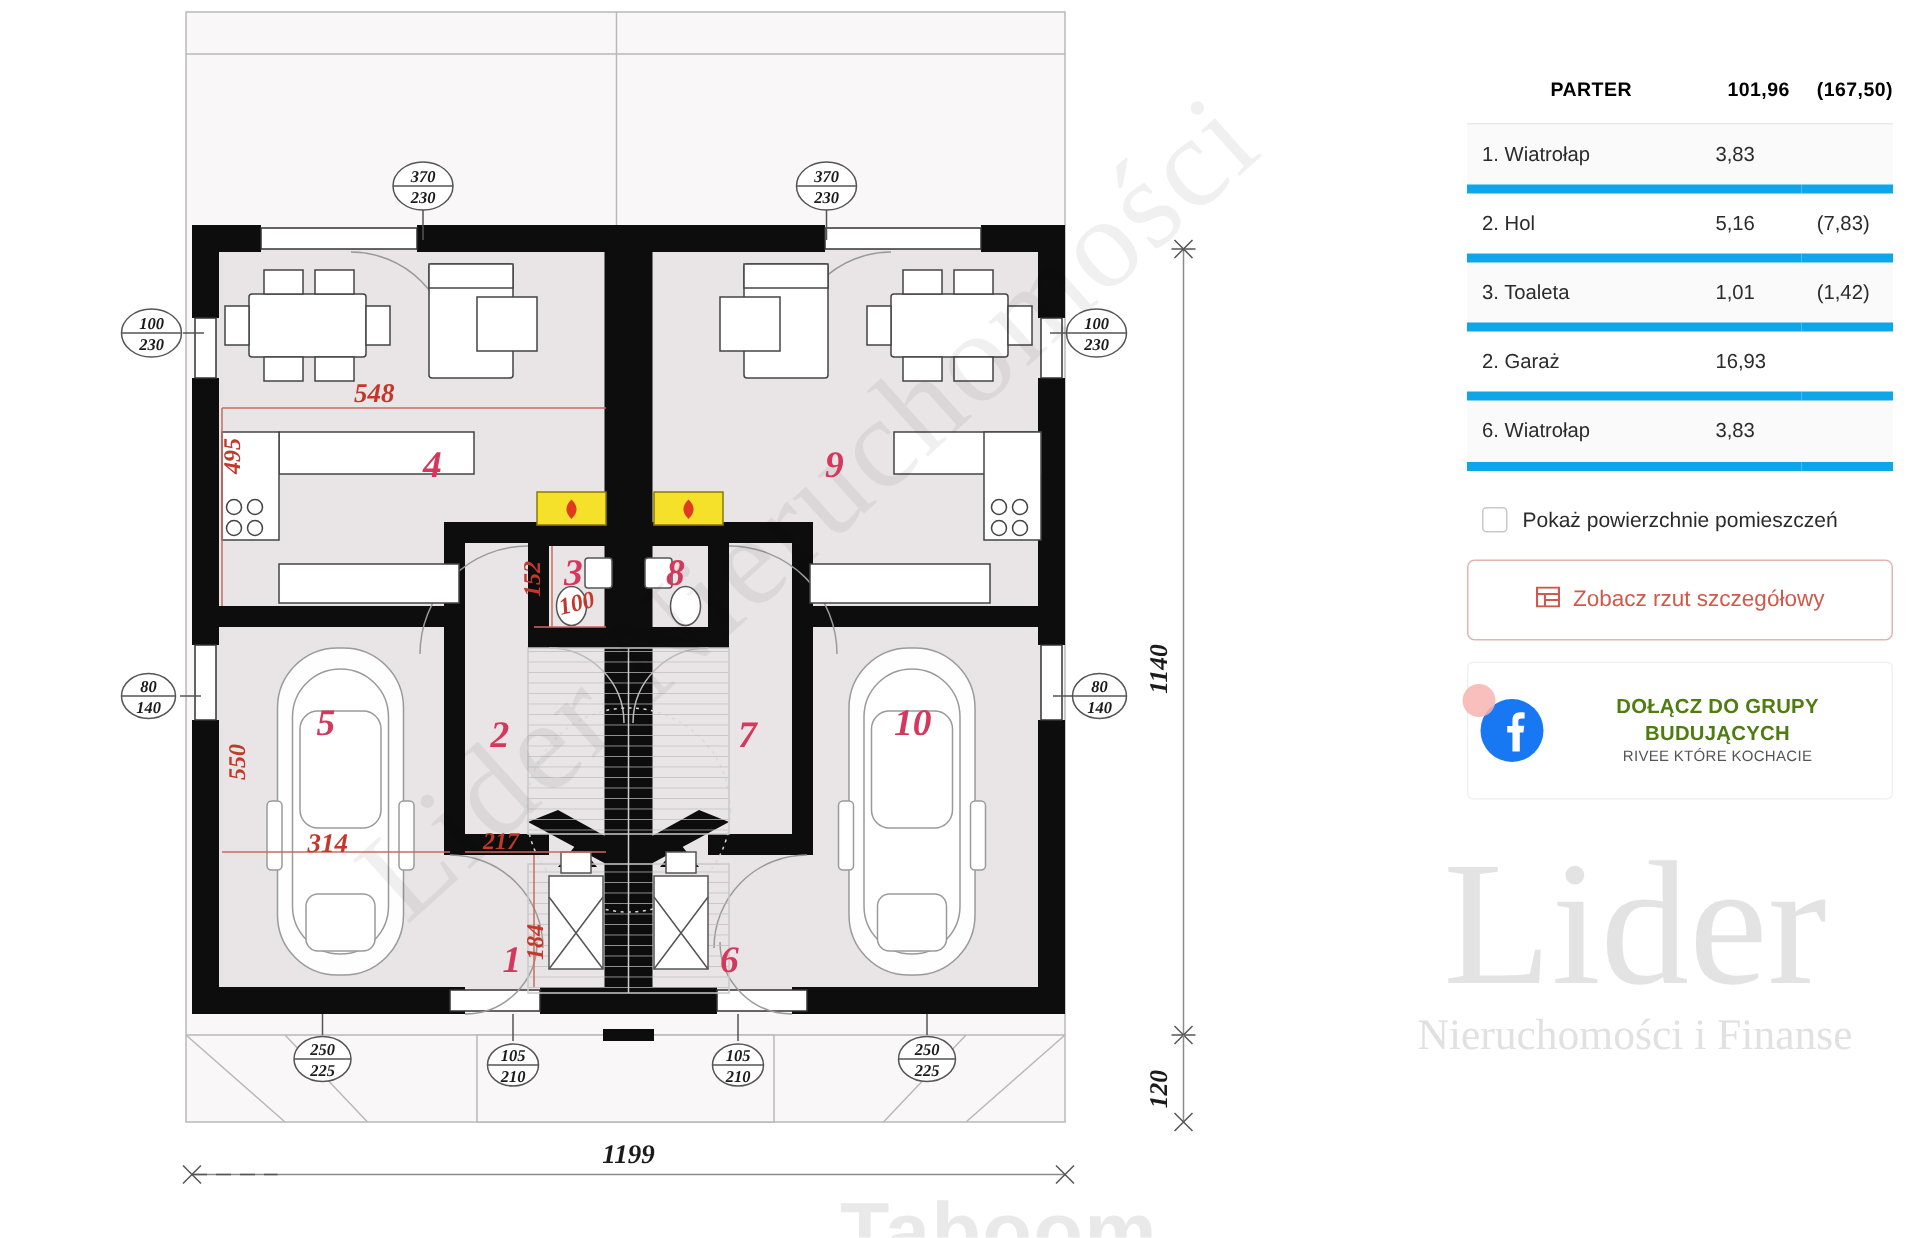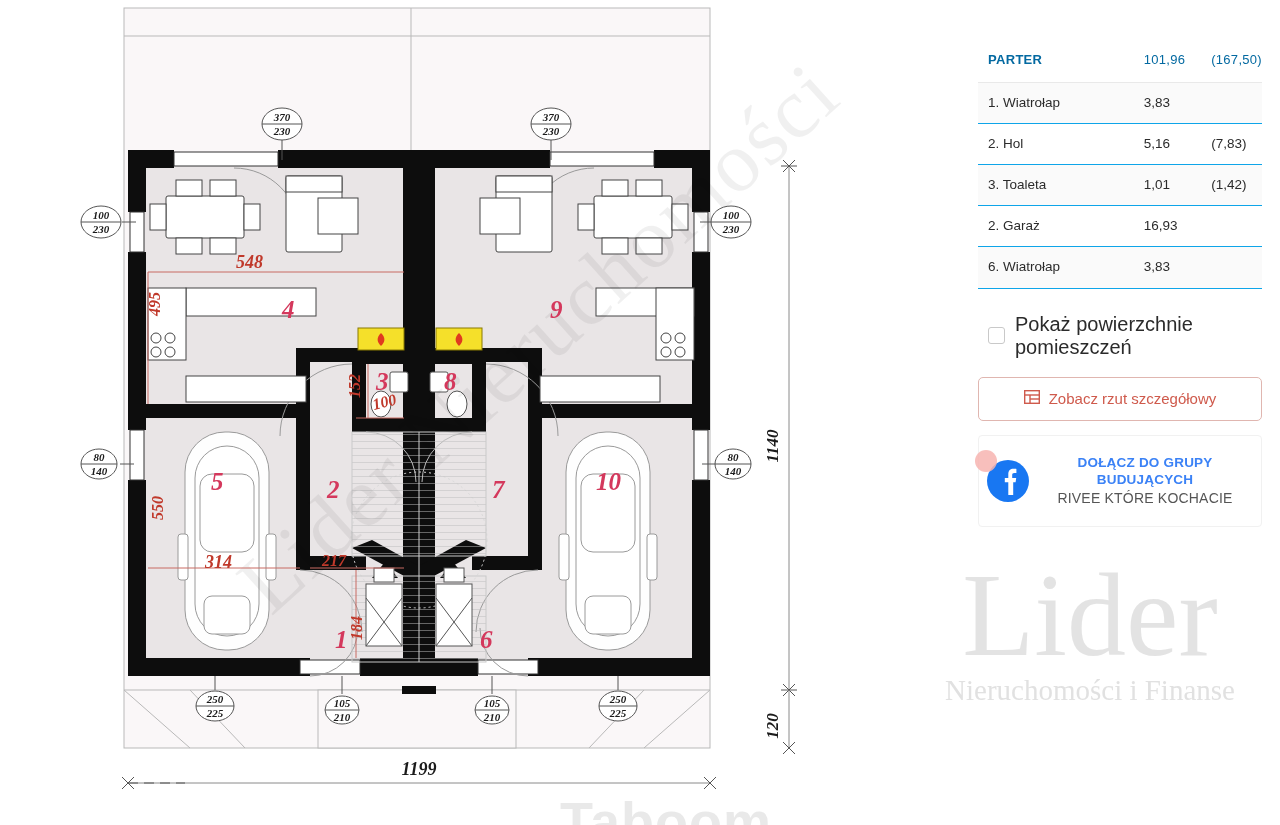--- a/index.html
+++ b/index.html
@@ -49,67 +49,68 @@
   #panel {
     position: absolute; left: 960px; top: 0; width: 320px; height: 825px;
     background: #ffffff; padding: 0 18px;
   }
   #tbl { width: 100%; border-collapse: collapse; margin-top: 40px; }
   #tbl th, #tbl td {
     font-size: 13.5px; color: #2b2b2b; text-align: left;
     padding: 11px 0 11px 10px; vertical-align: top; line-height: 1.35;
   }
   #tbl thead th {
-    font-weight: 700; font-size: 13px; color: #0369a1;
+    font-weight: 700; font-size: 13px; color: #000000;
     letter-spacing: .3px; padding-bottom: 13px;
     border-bottom: 1px solid #e9e9e9;
-  }
-  #tbl tbody tr { border-bottom: 1px solid #0ea5e9; }
+    text-align: center;
+  }
+  #tbl tbody tr { border-bottom: 6px solid #0ea5e9; }
   #tbl tbody tr:nth-child(odd) { background: #fafafa; }
   #tbl .c-name { width: 56%; }
   #tbl .c-a  { width: 24%; white-space: nowrap; }
   #tbl .c-b  { width: 20%; white-space: nowrap; }
-  #tbl thead .c-a, #tbl thead .c-b { font-weight: 400; }
+  #tbl thead .c-a, #tbl thead .c-b { font-weight: 700; }
 
   #chk-row {
     display: flex; align-items: center; gap: 10px;
     margin: 24px 0 0 10px;
   }
   #chk-box {
     width: 17px; height: 17px; border: 1.5px solid #c9c9c9;
     border-radius: 3px; background: #fff; flex: none;
   }
-  #chk-label { font-size: 20px; color: #2b2b2b; }
+  #chk-label { font-size: 14px; color: #2b2b2b; }
 
   #detail-btn {
     display: flex; align-items: center; justify-content: center; gap: 9px;
-    margin: 18px 0 0 0; height: 44px;
+    margin: 18px 0 0 0; height: 54px;
     border: 1px solid #e0b6b0; border-radius: 5px;
     background: #fff; color: #cf5a4c; font-size: 15px;
     cursor: pointer;
   }
   #detail-btn svg { flex: none; }
 
   #fb-card {
     position: relative; margin-top: 14px; height: 92px;
     background: #ffffff; border: 1px solid #f1f1f1; border-radius: 4px;
     display: flex; align-items: center; padding: 0 10px 0 6px; gap: 8px;
     z-index: 3;
   }
   #fb-icon { width: 46px; height: 46px; flex: none; position: relative; }
   #fb-dot {
     position: absolute; left: -10px; top: -8px;
     width: 22px; height: 22px; border-radius: 50%;
     background: #f7b4b0; opacity: .85;
   }
   #fb-text { flex: 1; text-align: center; line-height: 1.32; }
   #fb-text .l1, #fb-text .l2 {
-    font-size: 13.5px; font-weight: 700; color: #3b82f6; letter-spacing: .2px;
-  }
-  #fb-text .l3 { font-size: 14px; color: #555; letter-spacing: .2px; }
+    font-size: 13.5px; font-weight: 700; color: #4d7c0f; letter-spacing: .2px;
+  }
+  #fb-text .l3 { font-size: 10px; color: #555; letter-spacing: .2px; }
 
   
   #lider-wm {
     position: absolute; left: -80px; top: 560px; width: 420px; height: 210px;
     z-index: 1; pointer-events: none; text-align: center;
   }
   #lider-wm .big {
     font-family: "Liberation Serif", serif;
     font-size: 118px; color: #c9c9c9; opacity: .5; line-height: .95;
   }

